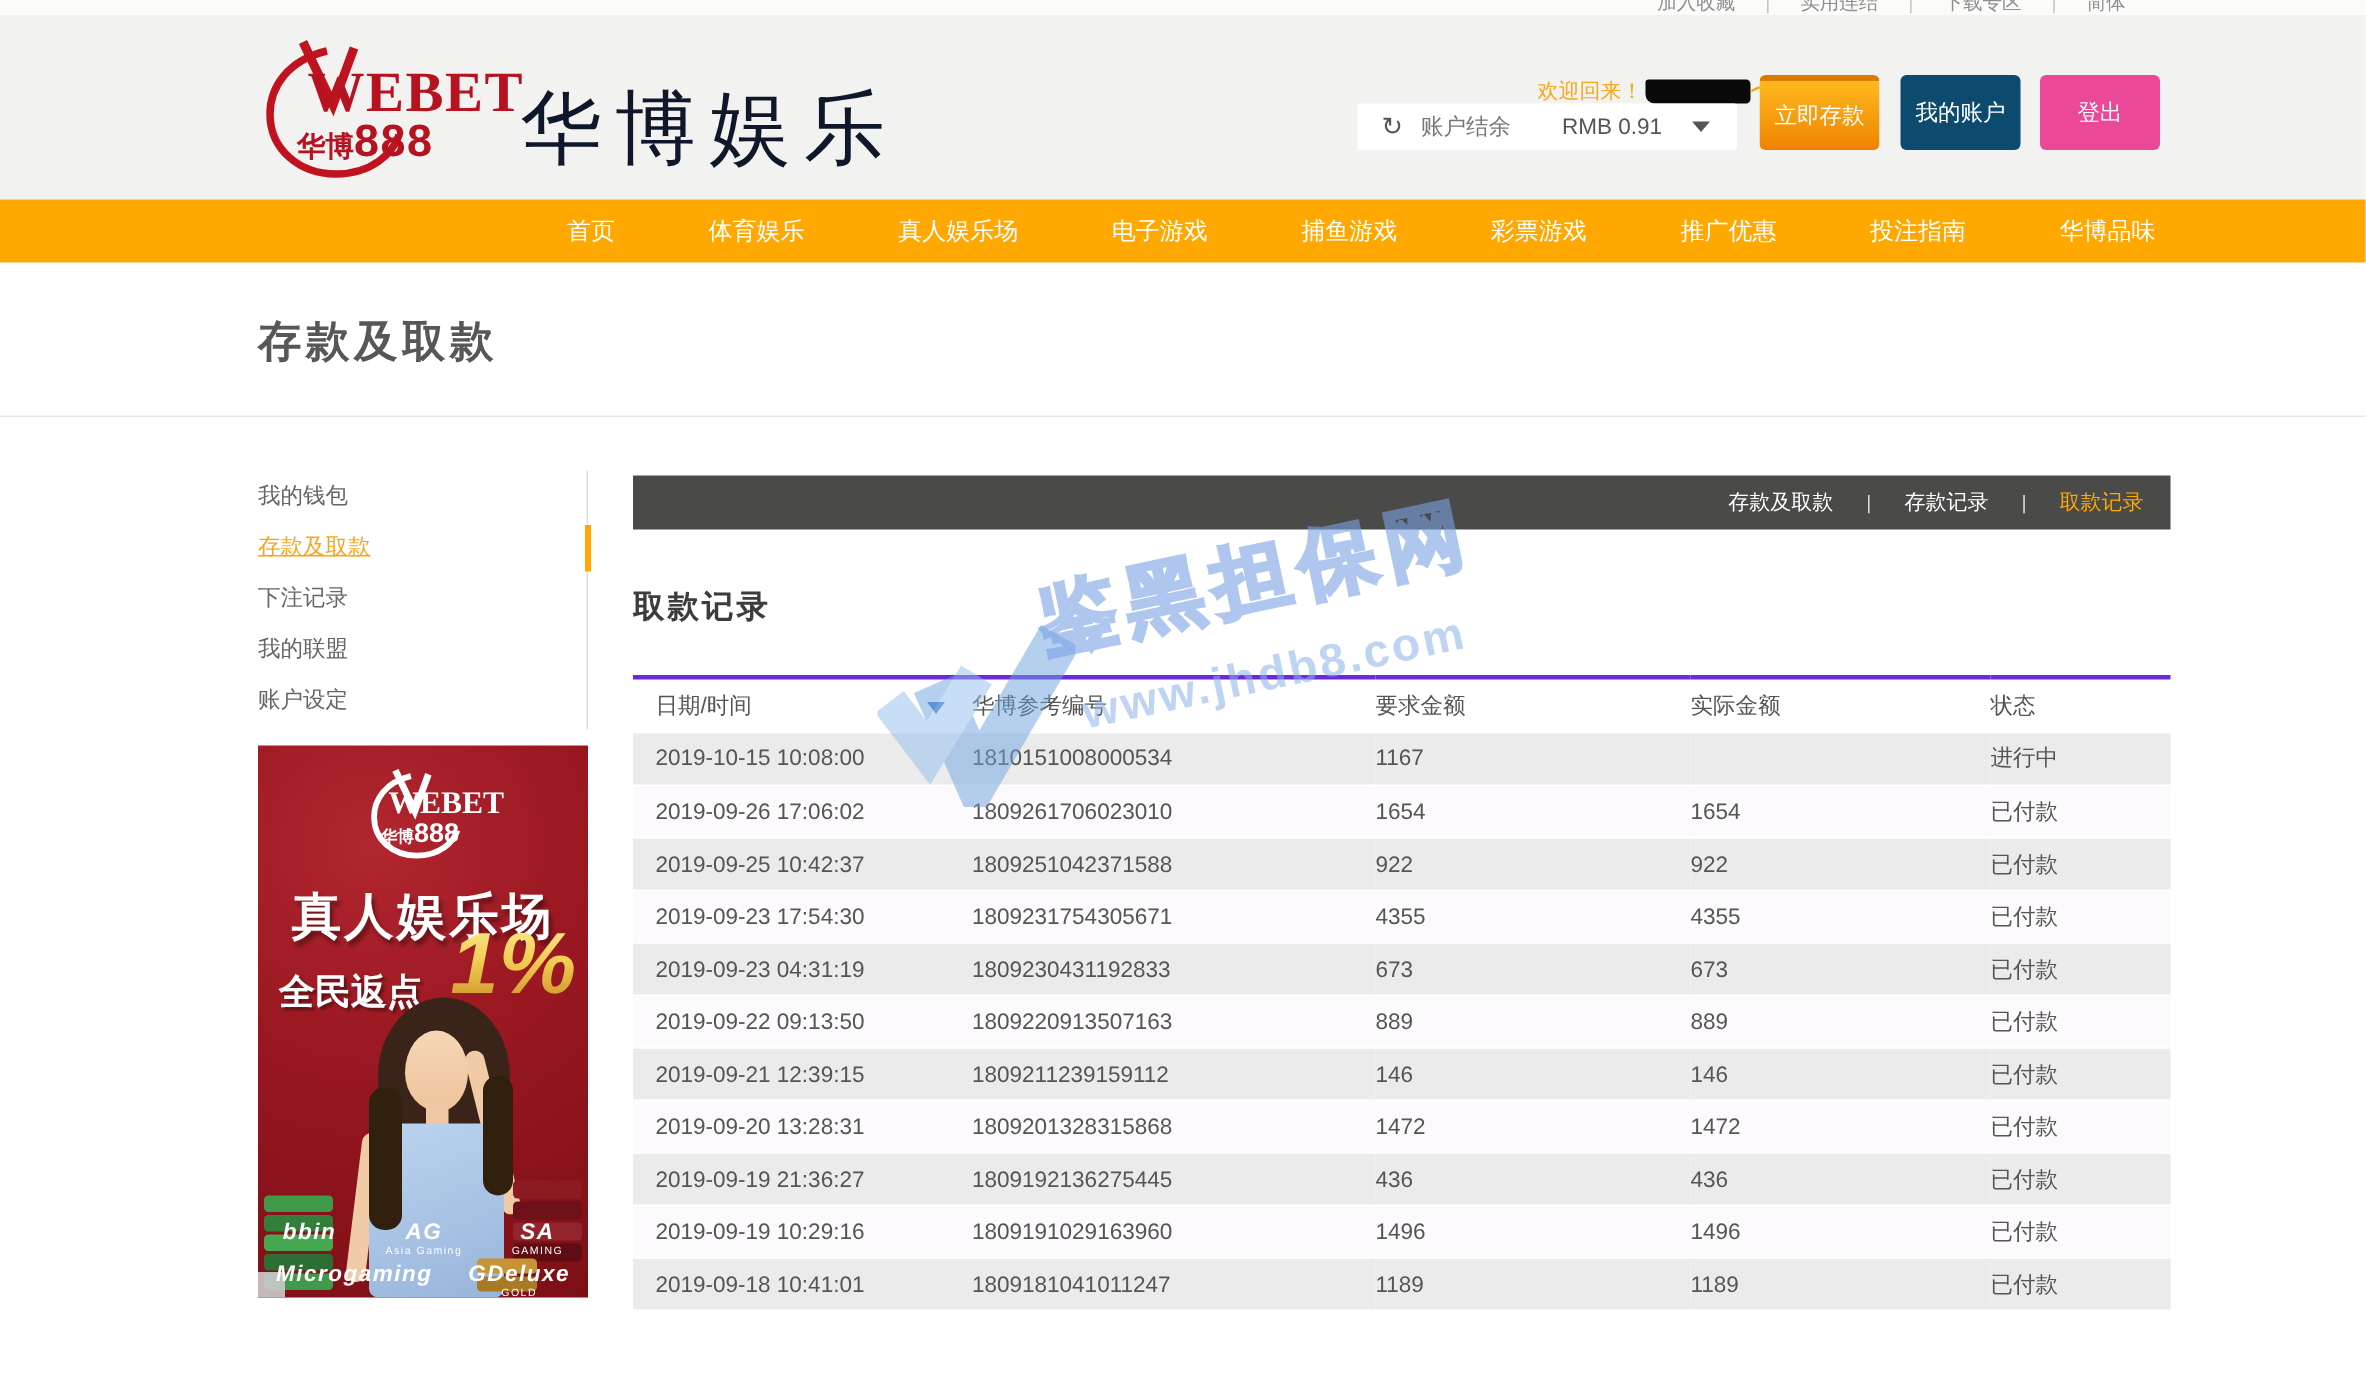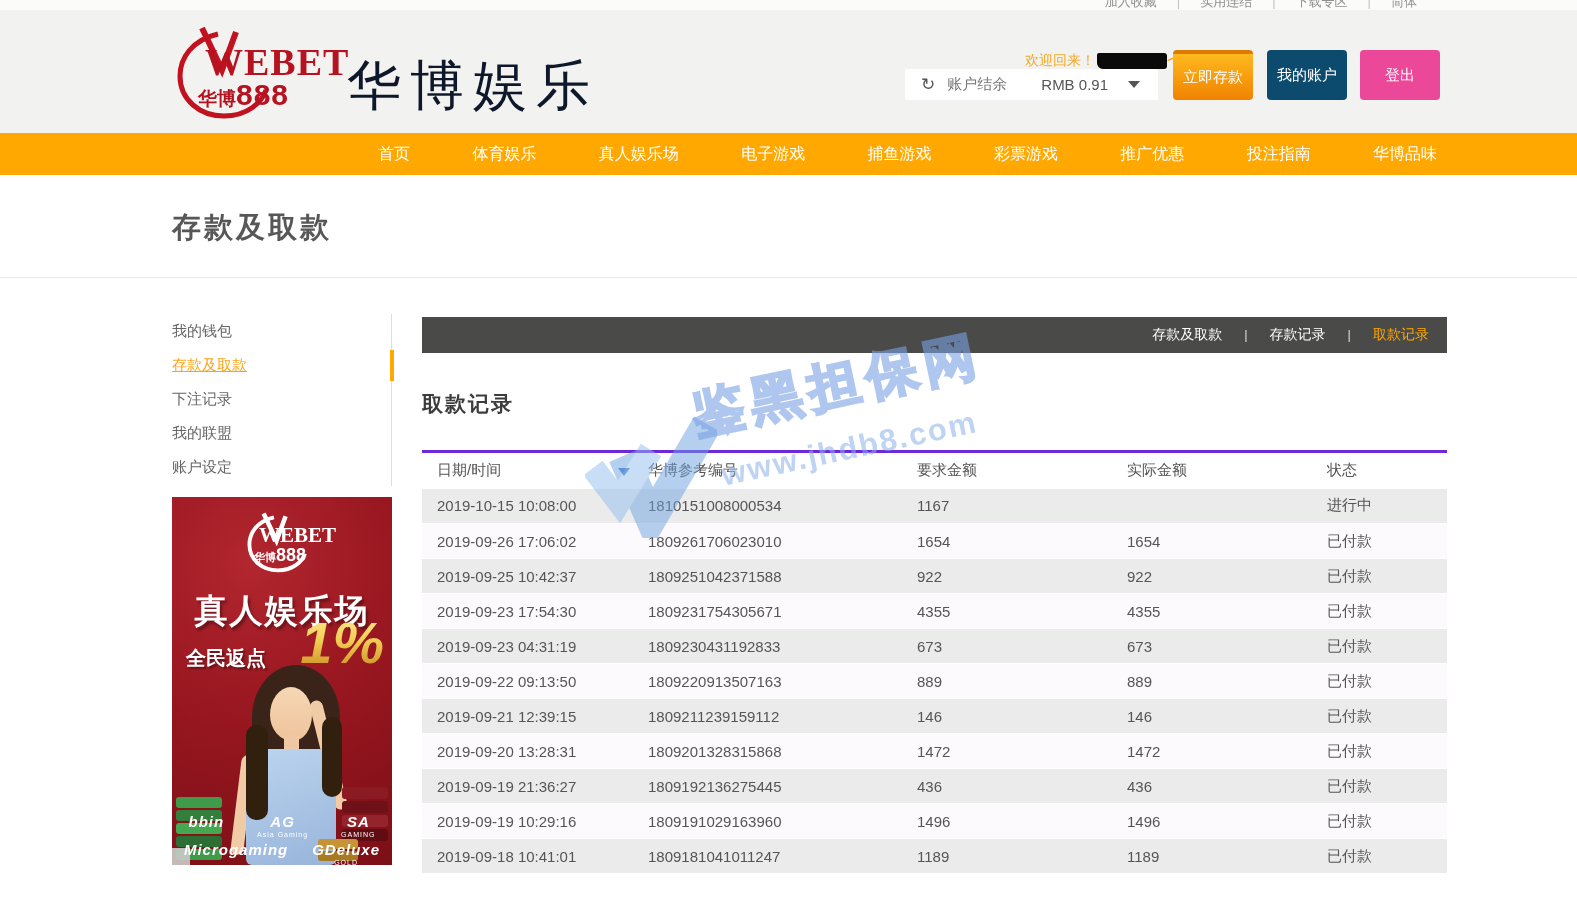--- a/index.html
+++ b/index.html
@@ -63,21 +63,21 @@
   .banner { position:absolute; left:172px; top:497px; width:220px; height:368px; overflow:hidden; cursor:pointer;
     background:radial-gradient(circle at 35% 18%, #b2262f 0%, #97161f 48%, #7c0f16 100%); }
   .b-logo { position:absolute; left:65px; top:14px; width:92px; height:62px; color:#fff; }
   .b-webet { position:absolute; left:22px; top:12px; font-family:"Liberation Serif","DejaVu Serif",serif;
     font-size:21px; font-weight:bold; color:#fff; }
   .b-sub { position:absolute; left:17px; top:34px; color:#fff; white-space:nowrap; }
   .b-sub .cn { font-size:11px; font-weight:bold; }
   .b-sub .n8 { font-size:18px; font-weight:bold; }
   .b-line1 { position:absolute; left:0; top:92px; width:100%; text-align:center; font-size:33px; font-weight:bold;
     color:#fff; letter-spacing:2px; text-shadow:2px 3px 3px rgba(0,0,0,.4); white-space:nowrap; }
-  .b-line2 { position:absolute; left:14px; top:148px; font-size:20px; font-weight:bold; color:#fff;
+  .b-line2 { position:absolute; left:14px; top:148px; font-size:24px; font-weight:bold; color:#fff;
     text-shadow:2px 2px 2px rgba(0,0,0,.4); }
   .b-pct { position:absolute; right:8px; top:112px; font-size:58px; font-weight:bold; font-style:italic;
     background:linear-gradient(#fdf0a0,#f3cf55 45%,#c3851a); -webkit-background-clip:text; background-clip:text;
     color:transparent; }
   .g-hair { position:absolute; left:80px; top:168px; width:88px; height:105px; background:#3a241a;
     border-radius:50% 50% 42% 42%; }
   .g-hair-l { position:absolute; left:74px; top:228px; width:22px; height:95px; background:#32200f; border-radius:10px; }
   .g-hair-r { position:absolute; left:150px; top:220px; width:20px; height:80px; background:#32200f; border-radius:10px; }
   .g-face { position:absolute; left:98px; top:190px; width:42px; height:54px; background:linear-gradient(#f6d7b4,#eec39c);
     border-radius:50% 50% 46% 54% / 52% 52% 48% 48%; }

